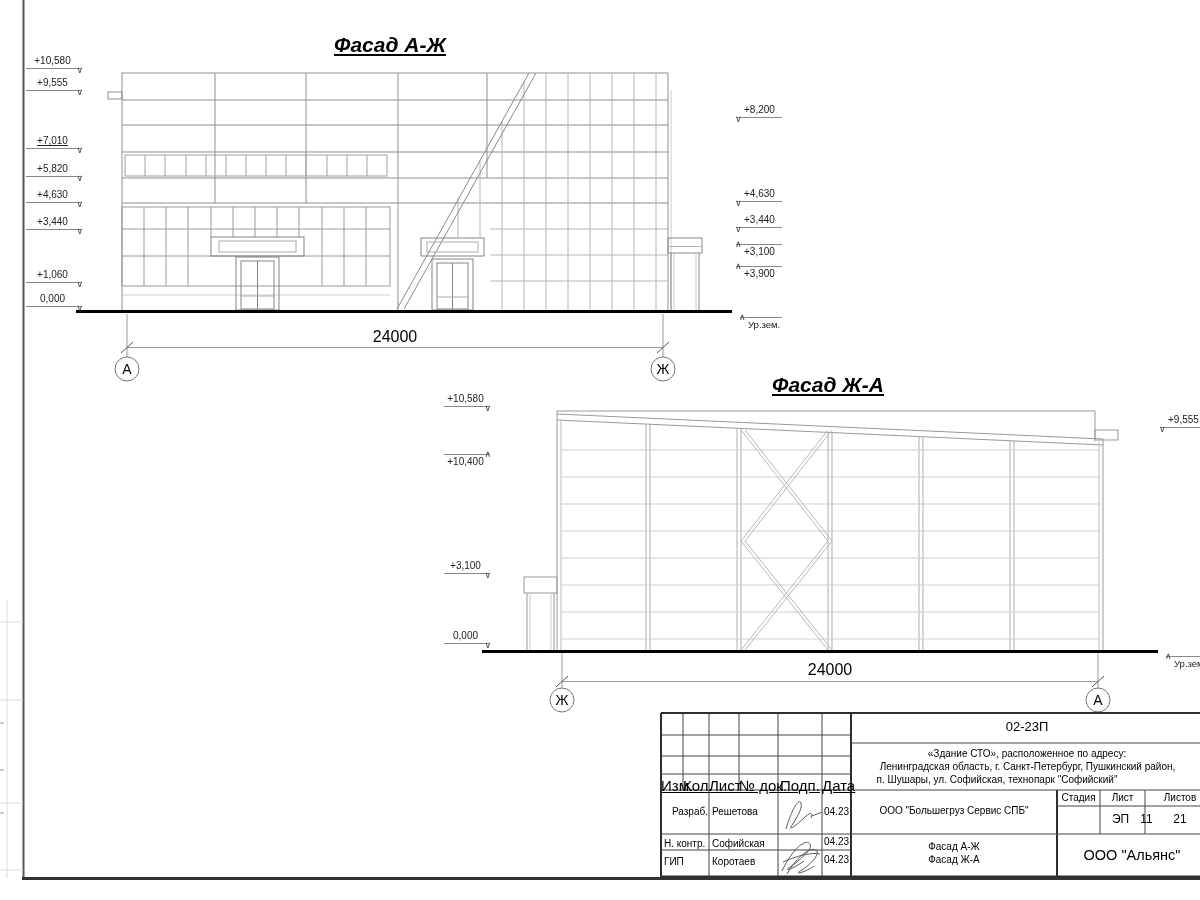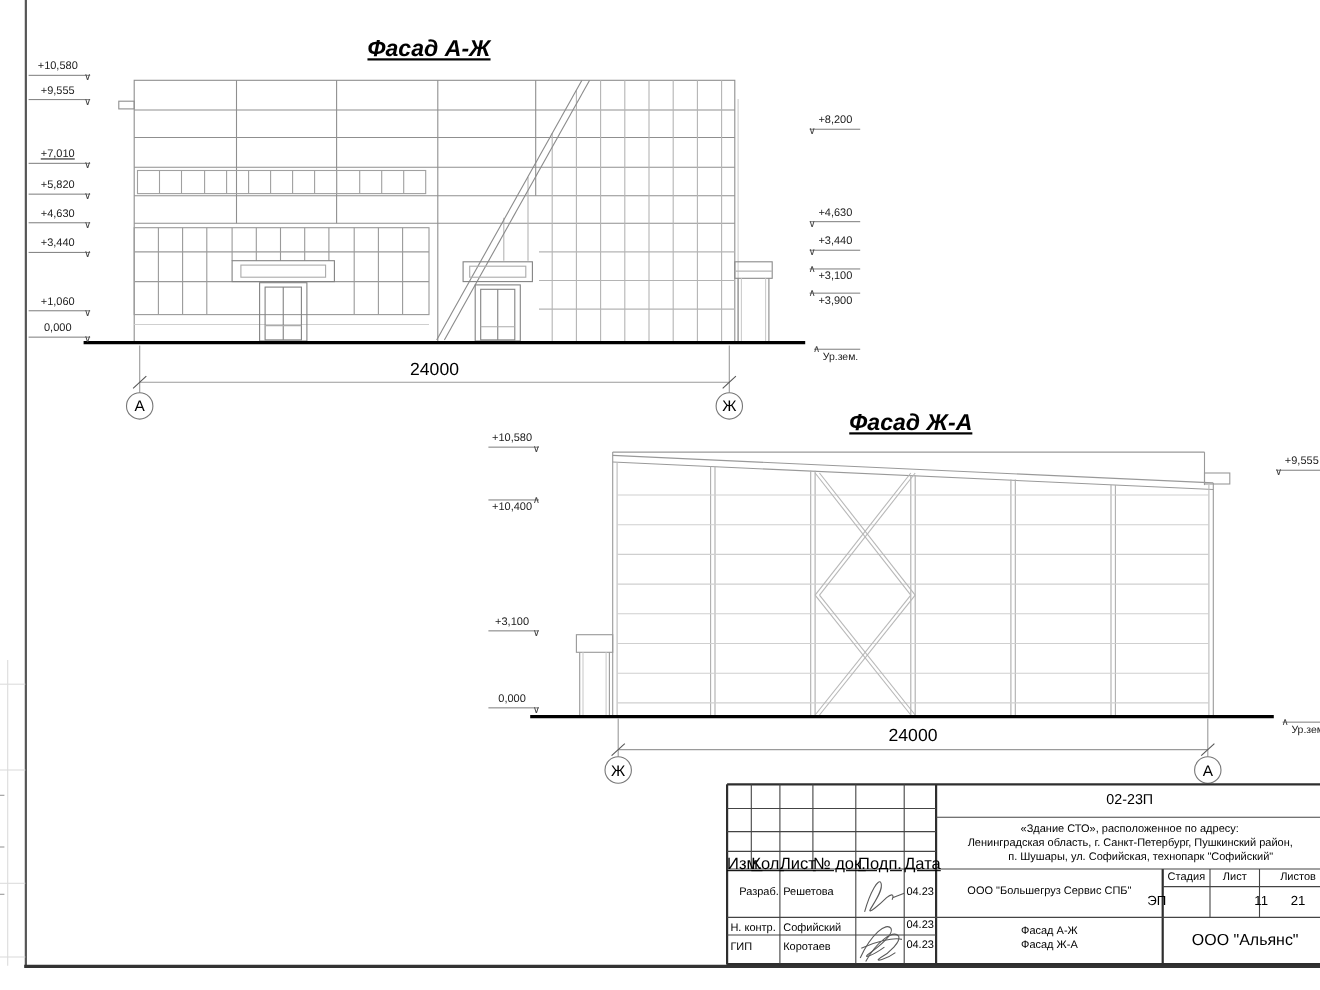--- a/index.html
+++ b/index.html
@@ -362,48 +362,48 @@
     </div>
   <div class="mark la cl up ground-label" style="left:1166px;top:656px;width:40px;">
       <span class="t">Ур.зем.</span>
       <span class="c">∧</span>
     </div>
 
   <div class="txt tb tb-code c" style="left:851px;top:719px;width:352px;">02-23П</div>
 
   <div class="txt tb c" style="left:853px;top:748px;width:348px;">«Здание СТО», расположенное по адресу:</div>
   <div class="txt tb c" style="left:853px;top:761px;width:349px;">Ленинградская область, г. Санкт-Петербург, Пушкинский район,</div>
-  <div class="txt tb c" style="left:853px;top:774px;width:288px;padding-left:40px;">п. Шушары, ул. Софийская, технопарк "Софийский"</div>
+  <div class="txt tb c" style="left:853px;top:774px;width:288px;">п. Шушары, ул. Софийская, технопарк "Софийский"</div>
 
   <div class="txt tb tb-small c" style="left:661px;top:777px;width:22px;">Изм.</div>
   <div class="txt tb tb-small c" style="left:683px;top:777px;width:26px;">Кол.</div>
   <div class="txt tb tb-small c" style="left:709px;top:777px;width:30px;">Лист</div>
   <div class="txt tb tb-small c" style="left:739px;top:777px;width:39px;text-align:center;">№ док.</div>
   <div class="txt tb tb-small c" style="left:778px;top:777px;width:44px;">Подп.</div>
   <div class="txt tb tb-small c" style="left:822px;top:777px;width:29px;">Дата</div>
 
   <div class="txt tb" style="left:664px;top:806px;width:44px;text-align:right;">Разраб.</div>
   <div class="txt tb" style="left:712px;top:806px;width:64px;">Решетова</div>
   <div class="txt tb c" style="left:822px;top:806px;width:29px;">04.23</div>
 
   <div class="txt tb" style="left:664px;top:838px;width:44px;">Н. контр.</div>
-  <div class="txt tb" style="left:712px;top:838px;width:64px;">Софийский</div>
+  <div class="txt tb" style="left:712px;top:838px;width:64px;">Софийская</div>
   <div class="txt tb c" style="left:822px;top:836px;width:29px;">04.23</div>
 
   <div class="txt tb" style="left:664px;top:856px;width:44px;">ГИП</div>
   <div class="txt tb" style="left:712px;top:856px;width:64px;">Коротаев</div>
   <div class="txt tb c" style="left:822px;top:854px;width:29px;">04.23</div>
 
   <div class="txt tb c" style="left:851px;top:805px;width:206px;">ООО "Большегруз Сервис СПБ"</div>
 
   <div class="txt tb c" style="left:1057px;top:792px;width:43px;">Стадия</div>
   <div class="txt tb c" style="left:1100px;top:792px;width:45px;">Лист</div>
   <div class="txt tb c" style="left:1145px;top:792px;width:70px;">Листов</div>
 
-  <div class="txt tb tb-val c" style="left:1030px;top:812px;width:43px;">ЭП</div>
+  <div class="txt tb tb-val c" style="left:1057px;top:812px;width:43px;padding-left:42px;">ЭП</div>
   <div class="txt tb tb-val c" style="left:1100px;top:812px;width:45px;margin-left:24px;">11</div>
   <div class="txt tb tb-val c" style="left:1145px;top:812px;width:70px;">21</div>
 
   <div class="txt tb c" style="left:851px;top:841px;width:206px;">Фасад А-Ж</div>
   <div class="txt tb c" style="left:851px;top:854px;width:206px;">Фасад Ж-А</div>
 
   <div class="txt tb tb-firm c" style="left:1057px;top:847px;width:150px;">ООО "Альянс"</div>
 
 </div>
 

